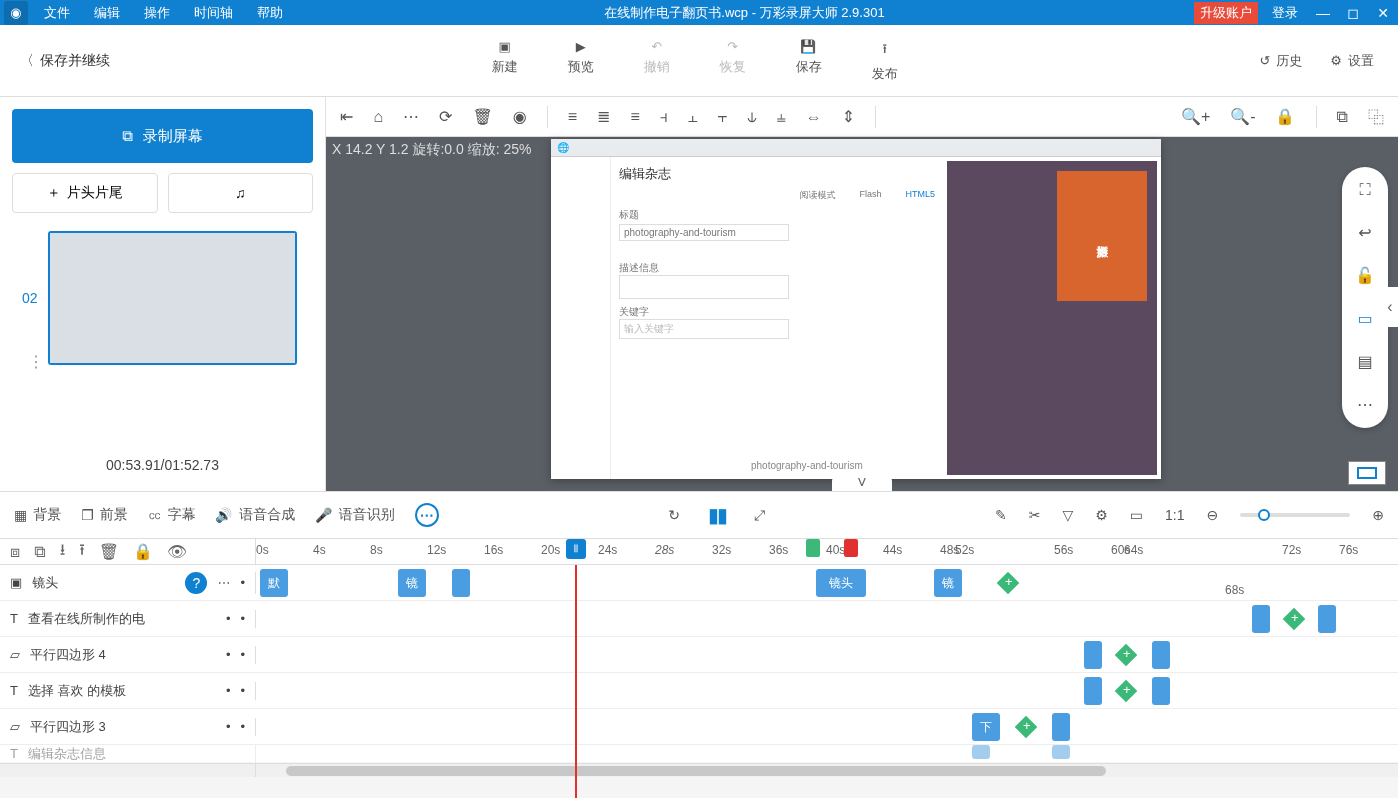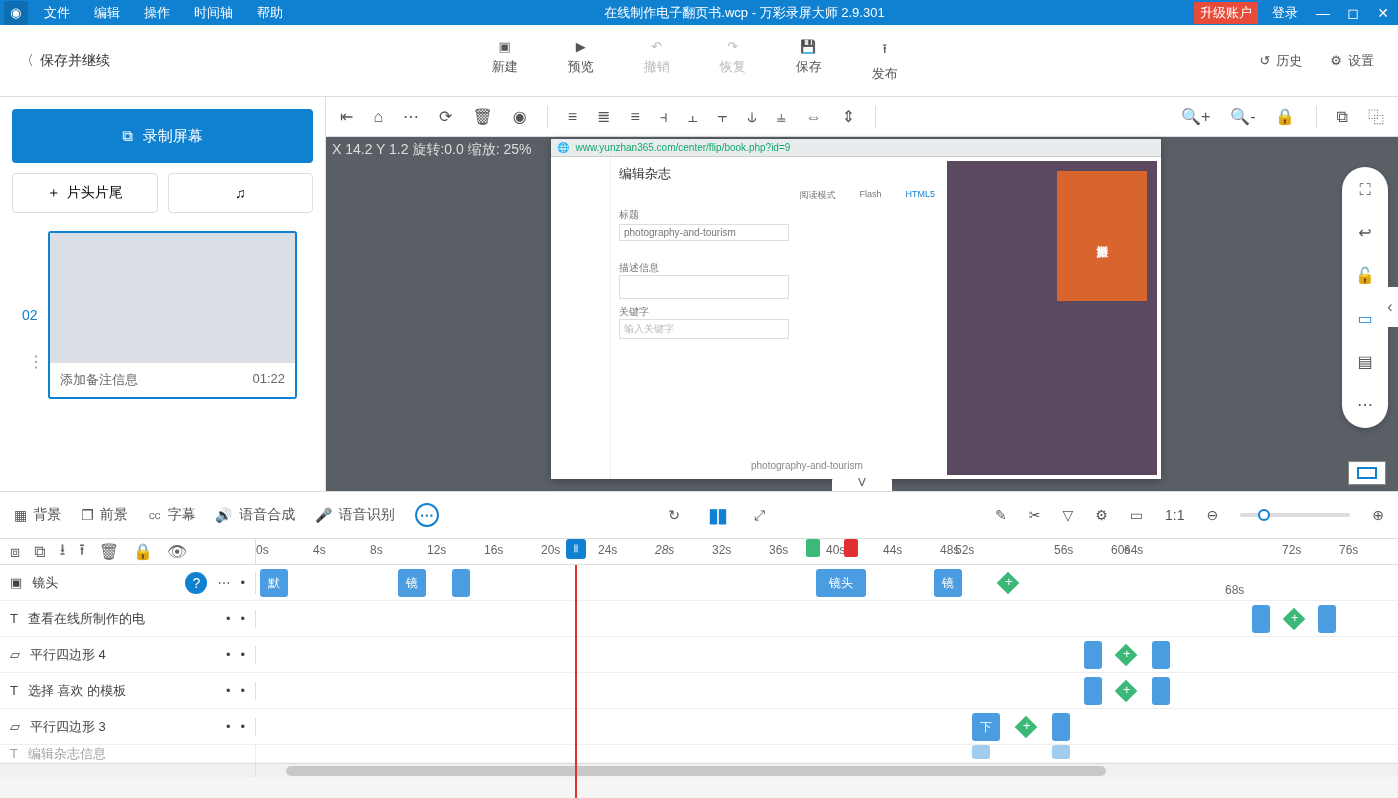--- a/index.html
+++ b/index.html
@@ -165,26 +165,23 @@
         <span>片头片尾</span>
       </button>
       <button class="btn-secondary btn-icon-only">
         <span>♫</span>
       </button>
     </div>
     <div class="clip-list">
       <div class="clip-card">
         <div class="clip-num">02</div>
         <div class="clip-thumb"></div>
-        <div class="clip-footer">
-          <span>添加备注信息</span>
-          <span>01:22</span>
-        </div>
-      </div>
-    </div>
+      </div>
+    </div>
+    <div class="time-readout">00:53.91/01:52.73</div>
     <span class="dots-left">⋮</span>
   </div>
 
   <div class="canvas-area">
     <div class="canvas-toolbar">
       <span>⇤</span>
       <span>⌂</span>
       <span>⋯</span>
       <span>⟳</span>
       <span>🗑</span>
@@ -206,21 +203,20 @@
       <span>🔒</span>
       <span class="sep"></span>
       <span>⧉</span>
       <span>⿻</span>
     </div>
     <div class="canvas-status">X 14.2 Y 1.2 旋转:0.0 缩放: 25%</div>
 
     <div class="canvas-preview">
       <div class="browbar">
         <span>🌐</span>
-        <span style="flex:1;color:#1a6;">www.yunzhan365.com/center/flip/book.php?id=9</span>
       </div>
       <div class="body">
         <div class="pside"></div>
         <div class="pmain">
           <div style="font-size:13px;color:#333;margin-bottom:6px;">编辑杂志</div>
           <div style="display:flex;gap:24px;justify-content:flex-end;font-size:9px;">
             <span>阅读模式</span>
             <span>Flash</span>
             <span style="color:#1080d0">HTML5</span>
           </div>

